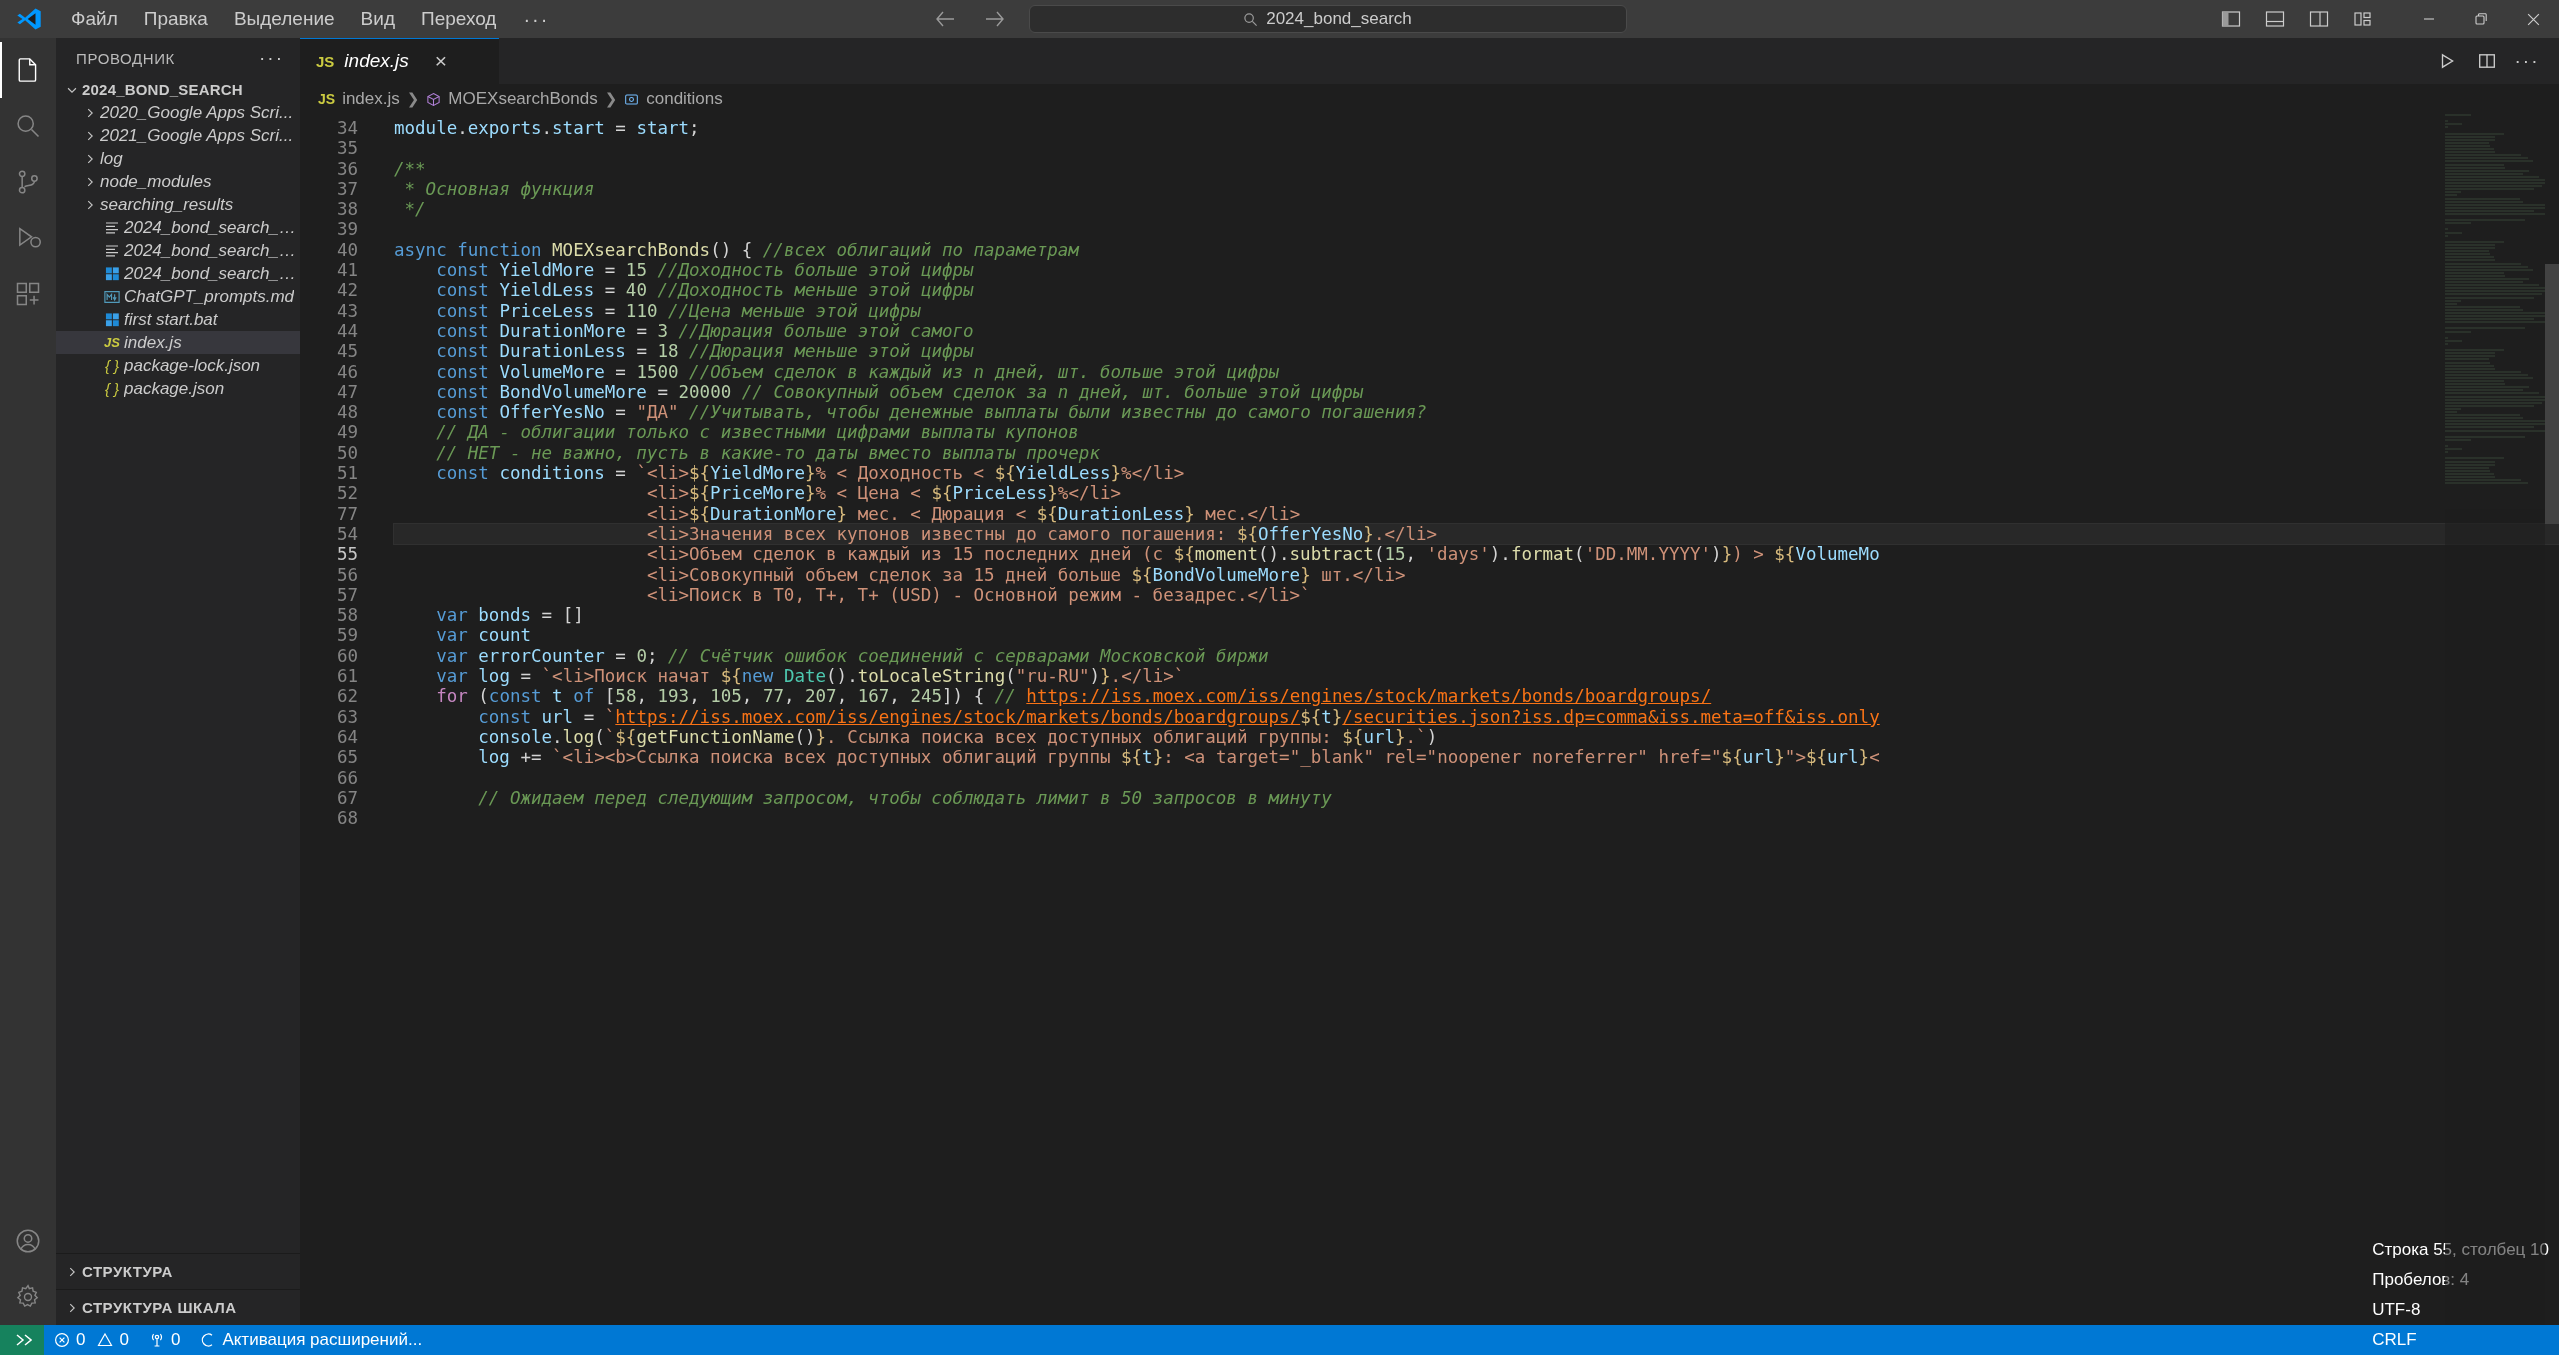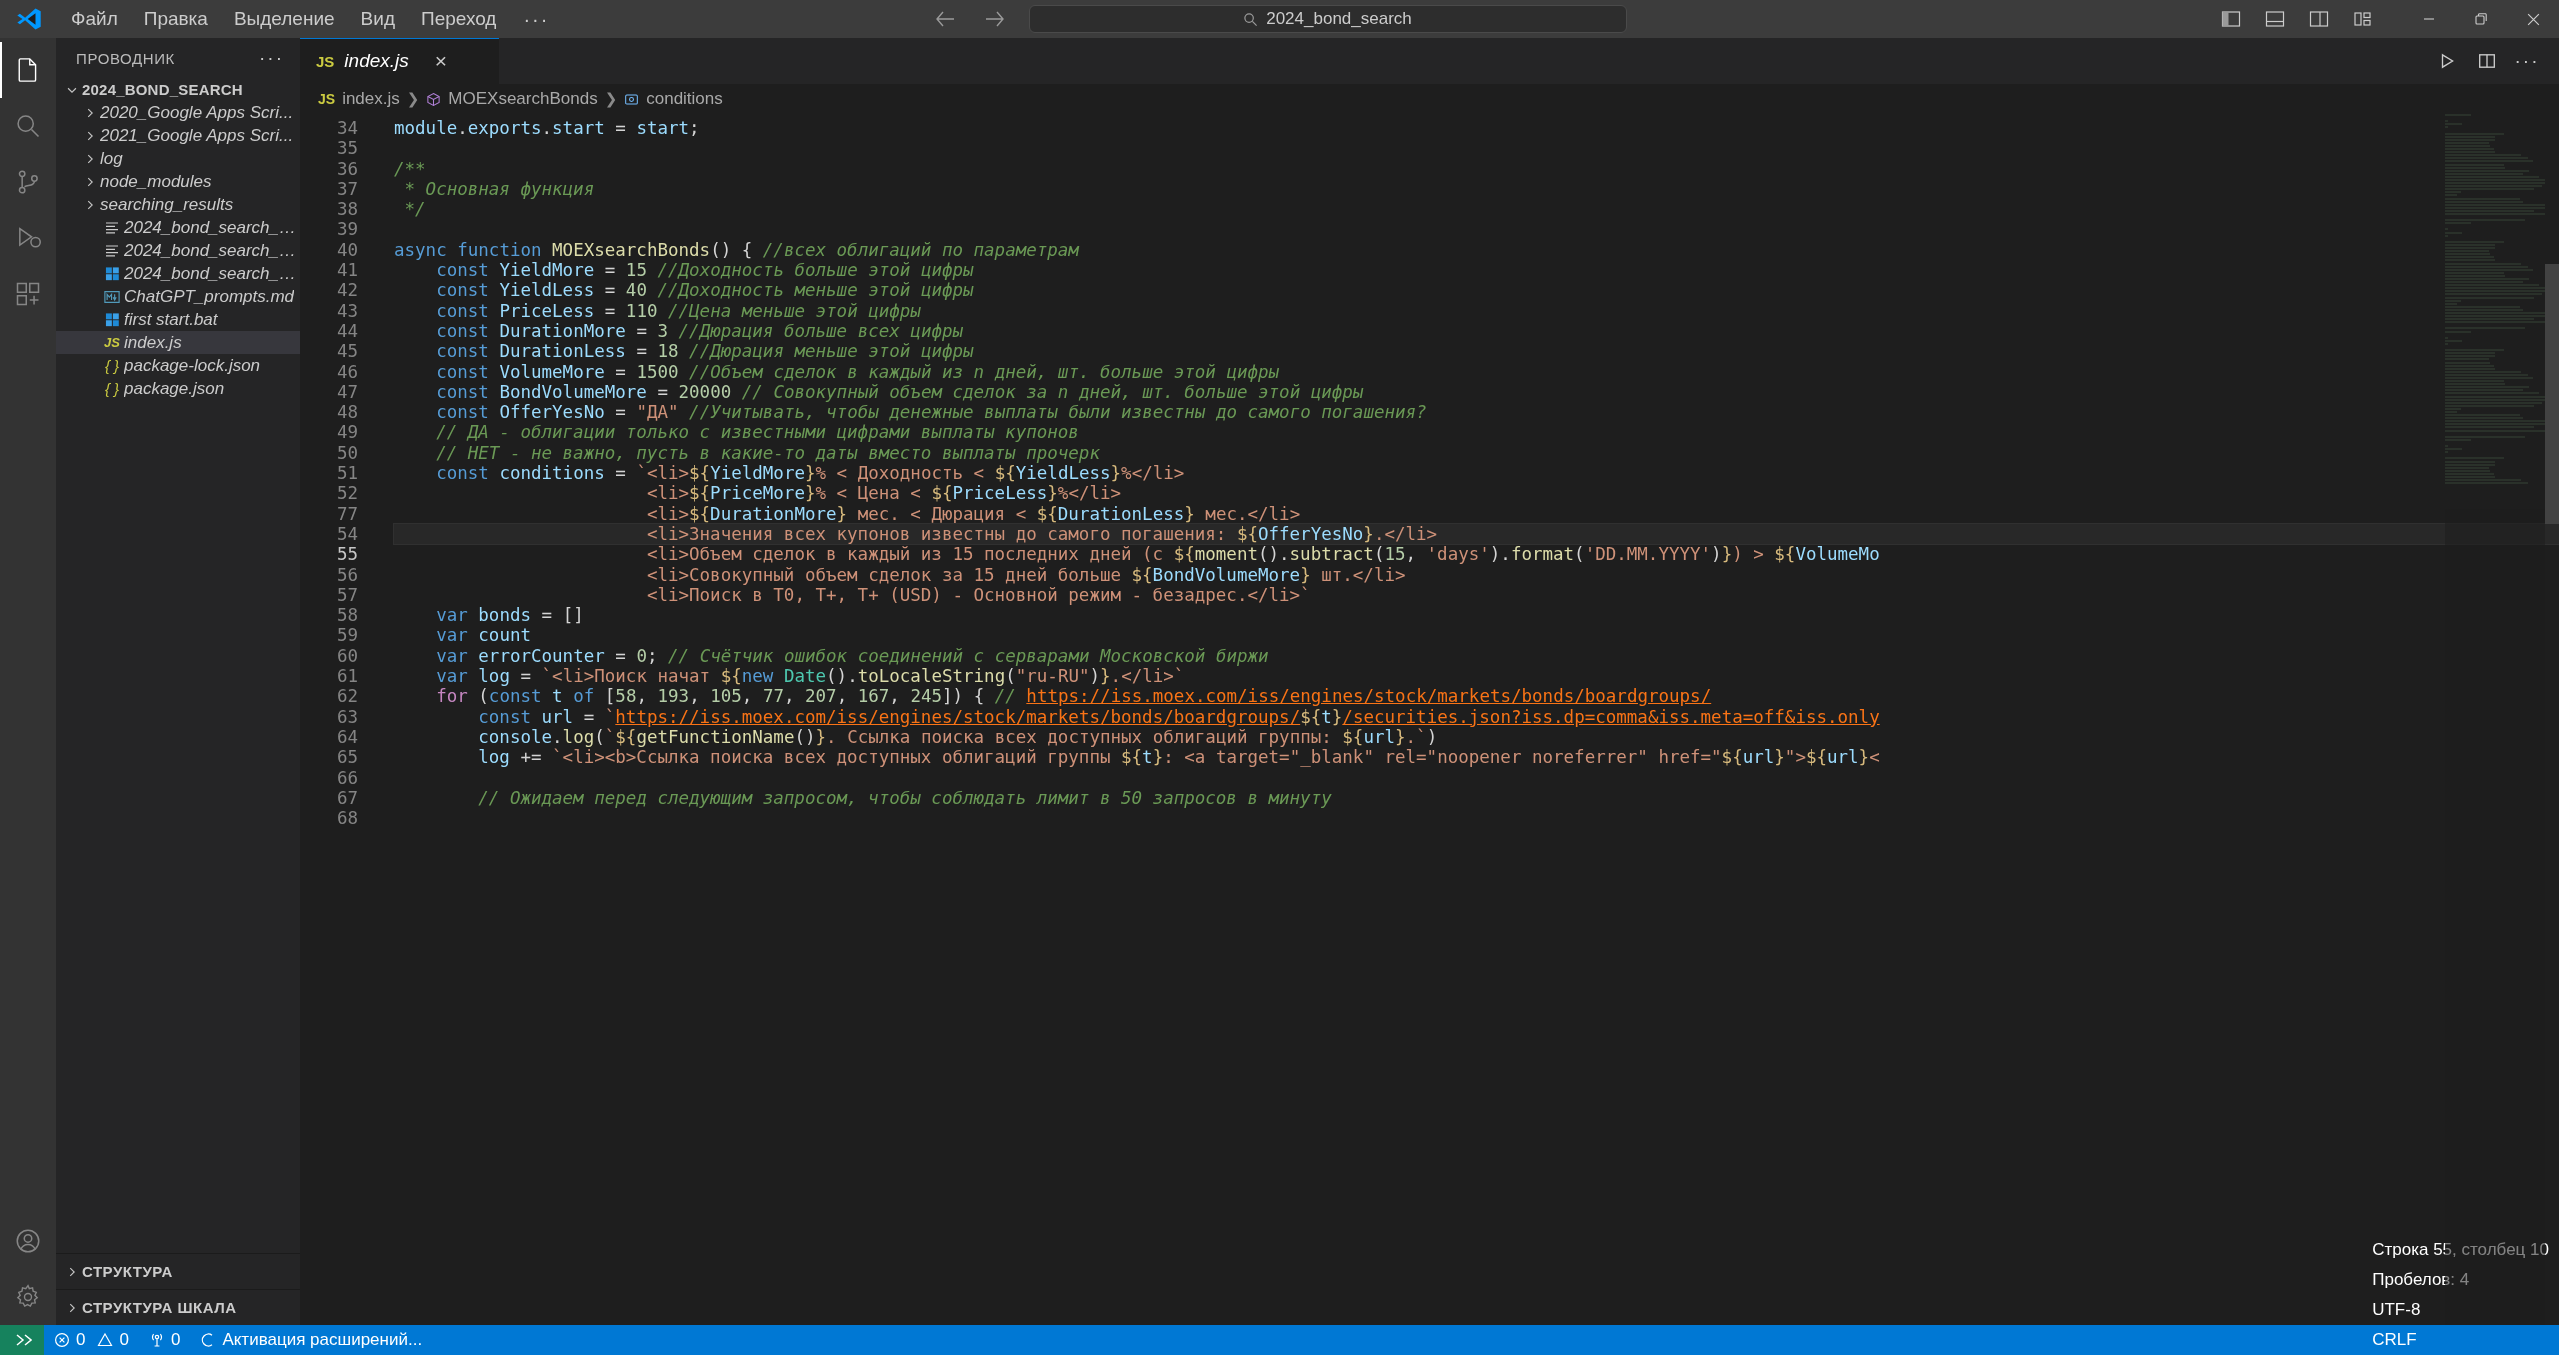--- a/index.html
+++ b/index.html
@@ -534,21 +534,21 @@
             <div class="cline"><span class="var">module</span><span class="op">.</span><span class="var">exports</span><span class="op">.</span><span class="var">start</span> <span class="op">=</span> <span class="var">start</span><span class="op">;</span></div>
             <div class="cline">&nbsp;</div>
             <div class="cline"><span class="cmt">/**</span></div>
             <div class="cline"><span class="cmt"> * Основная функция</span></div>
             <div class="cline"><span class="cmt"> */</span></div>
             <div class="cline">&nbsp;</div>
             <div class="cline"><span class="kw">async</span> <span class="kw">function</span> <span class="fn">MOEXsearchBonds</span><span class="op">() {</span> <span class="cmt">//всех облигаций по параметрам</span></div>
             <div class="cline">    <span class="kw">const</span> <span class="var">YieldMore</span> <span class="op">=</span> <span class="num">15</span> <span class="cmt">//Доходность больше этой цифры</span></div>
             <div class="cline">    <span class="kw">const</span> <span class="var">YieldLess</span> <span class="op">=</span> <span class="num">40</span> <span class="cmt">//Доходность меньше этой цифры</span></div>
             <div class="cline">    <span class="kw">const</span> <span class="var">PriceLess</span> <span class="op">=</span> <span class="num">110</span> <span class="cmt">//Цена меньше этой цифры</span></div>
-            <div class="cline">    <span class="kw">const</span> <span class="var">DurationMore</span> <span class="op">=</span> <span class="num">3</span> <span class="cmt">//Дюрация больше всех цифры</span></div>
+            <div class="cline">    <span class="kw">const</span> <span class="var">DurationMore</span> <span class="op">=</span> <span class="num">3</span> <span class="cmt">//Дюрация больше этой самого</span></div>
             <div class="cline">    <span class="kw">const</span> <span class="var">DurationLess</span> <span class="op">=</span> <span class="num">18</span> <span class="cmt">//Дюрация меньше этой цифры</span></div>
             <div class="cline">    <span class="kw">const</span> <span class="var">VolumeMore</span> <span class="op">=</span> <span class="num">1500</span> <span class="cmt">//Объем сделок в каждый из n дней, шт. больше этой цифры</span></div>
             <div class="cline">    <span class="kw">const</span> <span class="var">BondVolumeMore</span> <span class="op">=</span> <span class="num">20000</span> <span class="cmt">// Совокупный объем сделок за n дней, шт. больше этой цифры</span></div>
             <div class="cline">    <span class="kw">const</span> <span class="var">OfferYesNo</span> <span class="op">=</span> <span class="str">"ДА"</span> <span class="cmt">//Учитывать, чтобы денежные выплаты были известны до самого погашения?</span></div>
             <div class="cline">    <span class="cmt">// ДА - облигации только с известными цифрами выплаты купонов</span></div>
             <div class="cline">    <span class="cmt">// НЕТ - не важно, пусть в какие-то даты вместо выплаты прочерк</span></div>
             <div class="cline">    <span class="kw">const</span> <span class="var">conditions</span> <span class="op">=</span> <span class="tmpl">`&lt;li&gt;</span><span class="dollar">${</span><span class="var">YieldMore</span><span class="dollar">}</span><span class="tmpl">% &lt; Доходность &lt; </span><span class="dollar">${</span><span class="var">YieldLess</span><span class="dollar">}</span><span class="tmpl">%&lt;/li&gt;</span></div>
             <div class="cline">                        <span class="tmpl">&lt;li&gt;</span><span class="dollar">${</span><span class="var">PriceMore</span><span class="dollar">}</span><span class="tmpl">% &lt; Цена &lt; </span><span class="dollar">${</span><span class="var">PriceLess</span><span class="dollar">}</span><span class="tmpl">%&lt;/li&gt;</span></div>
             <div class="cline">                        <span class="tmpl">&lt;li&gt;</span><span class="dollar">${</span><span class="var">DurationMore</span><span class="dollar">}</span><span class="tmpl"> мес. &lt; Дюрация &lt; </span><span class="dollar">${</span><span class="var">DurationLess</span><span class="dollar">}</span><span class="tmpl"> мес.&lt;/li&gt;</span></div>
             <div class="cline hl">                        <span class="tmpl">&lt;li&gt;Значения всех купонов известны до самого погашения: </span><span class="dollar">${</span><span class="var">OfferYesNo</span><span class="dollar">}</span><span class="tmpl">.&lt;/li&gt;</span></div>

